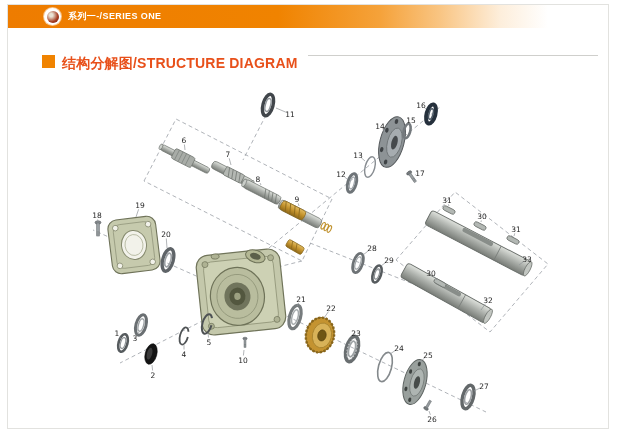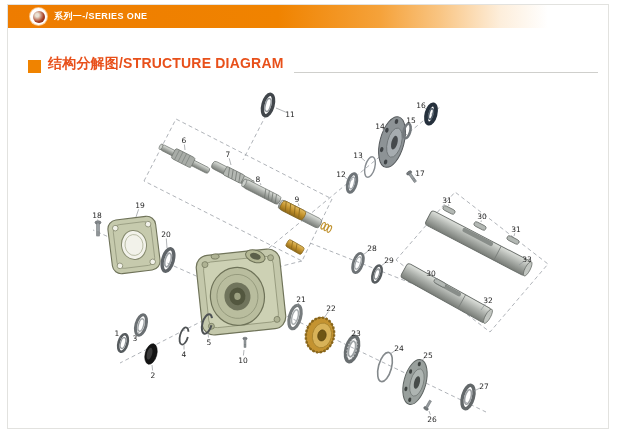--- a/index.html
+++ b/index.html
@@ -3,28 +3,28 @@
 <meta charset="utf-8">
 <style>
   * { margin:0; padding:0; box-sizing:border-box; }
   html,body { width:617px; height:436px; background:#ffffff; overflow:hidden;
               font-family:"Liberation Sans","DejaVu Sans",sans-serif; }
   body { position:relative; }
   .page { position:absolute; left:7px; top:4px; width:602px; height:425px;
           border:1px solid #e2e2df; background:#fff; }
   .header { position:absolute; left:0; top:0; width:100%; height:23px;
             background:linear-gradient(90deg,#ee7c00 0%,#f08300 45%,#f5a23a 62%,#f9c583 72%,#fdeedb 82%,#ffffff 90%);
-            display:flex; align-items:center; padding-left:22px; }
+            display:flex; align-items:center; padding-left:36px; }
   .logo { width:17px; height:17px; border-radius:50%; background:#ffffff;
           display:flex; align-items:center; justify-content:center; margin-right:7px;
           box-shadow:0 0 0 1px rgba(255,255,255,.55); flex:0 0 auto; }
   .logo-inner { width:12px; height:12px; border-radius:50%;
           background:radial-gradient(circle at 35% 35%, #e9e2d4 15%, #a63d22 60%, #69220f 100%); }
   .series { color:#fff; font-size:9px; font-weight:bold; letter-spacing:.4px; white-space:nowrap; }
-  .title-row { position:absolute; left:20px; top:50px; right:10px; display:flex; align-items:flex-end; }
+  .title-row { position:absolute; left:34px; top:50px; right:10px; display:flex; align-items:flex-start; }
   .bullet { width:13px; height:13px; background:#f08300; margin-right:7px; flex:0 0 auto; }
   .title { font-size:14px; font-weight:bold; color:#e8501a; letter-spacing:.2px; white-space:nowrap; }
   .title-rule { flex:1; height:1px; background:#cfcfcc; margin-left:10px; }
   .diagram-wrap { position:absolute; left:0; top:72px; width:600px; height:353px; }
   svg .part-num { font-size:7.5px; fill:#1f1f1f; text-anchor:middle; font-family:"DejaVu Sans",sans-serif; }
   svg .leader { stroke:#90959a; stroke-width:0.7; }
   svg .dash { fill:none; stroke:#9aa0a6; stroke-width:0.8; stroke-dasharray:4 3; }
 </style>
 </head>
 <body>

